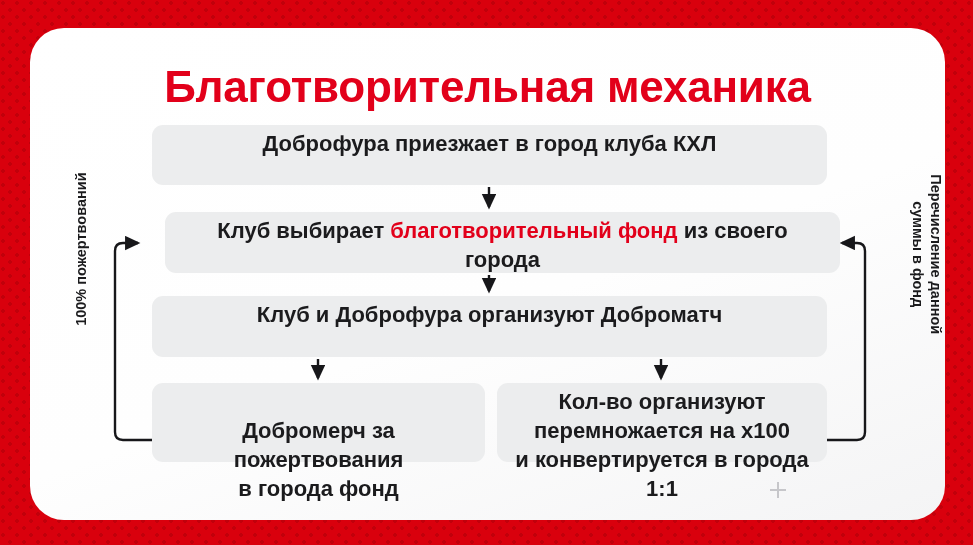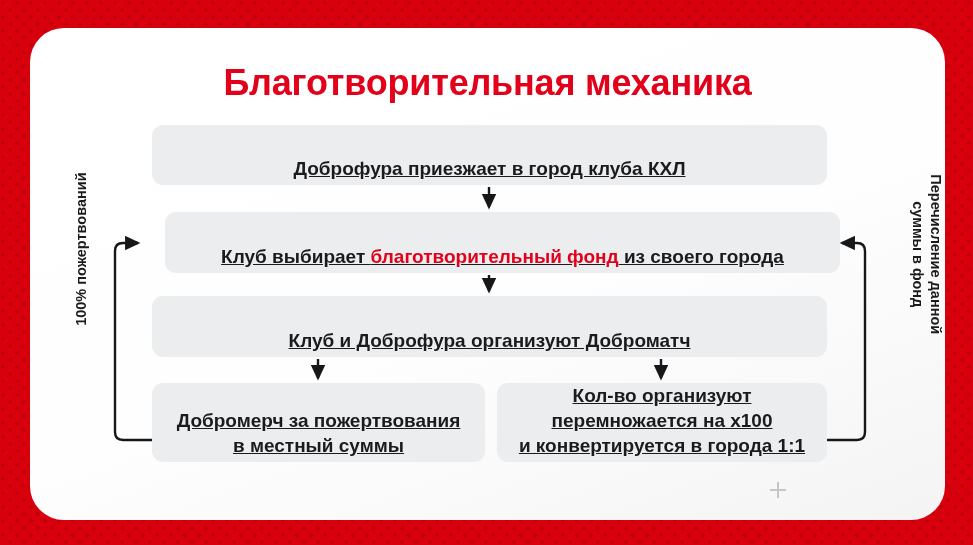--- a/index.html
+++ b/index.html
@@ -30,39 +30,38 @@
     width: 915px; height: 492px;
     background: linear-gradient(160deg, #ffffff 0%, #fefefe 55%, #f4f4f5 100%);
     border-radius: 34px;
     overflow: hidden;
   }
   #title {
     position: absolute;
     left: 0; right: 0; top: 34px;
     text-align: center;
     color: #e2001a;
-    font-size: 36px;
+    font-size: 44px;
     font-weight: bold;
     letter-spacing: -0.2px;
     white-space: nowrap;
   }
   .node {
     position: absolute;
     background: #ecedee;
     border-radius: 11px;
     display: flex;
-    align-items: flex-end;
+    align-items: flex-start;
     justify-content: center;
     text-align: center;
     color: #1b1b1d;
-    font-size: 19px;
+    font-size: 22px;
     font-weight: bold;
     line-height: 1.32;
     padding: 4px 12px;
-    text-decoration: underline;
   }
   #node-1 { left: 122px; top: 97px;  width: 675px; height: 60px; }
   #node-2 { left: 122px; top: 184px; width: 675px; height: 61px; margin-left: 13px; }
   #node-3 { left: 122px; top: 268px; width: 675px; height: 61px; }
   #node-4 { left: 122px; top: 355px; width: 333px; height: 79px; }
   #node-5 { left: 467px; top: 355px; width: 330px; height: 79px; }
   .hl { color: #e2001a; }
   .vlabel {
     position: absolute;
     color: #1b1b1d;
@@ -144,21 +143,21 @@
     </div>
 
     <div class="node" id="node-3">
       <span>Клуб и Доброфура организуют Доброматч</span>
     </div>
 
     <div class="node" id="node-4">
       <span>
         <br>
         <span>Добромерч за пожертвования</span><br>
-        <span>в местный суммы</span>
+        <span>в города фонд</span>
       </span>
     </div>
 
     <div class="node" id="node-5">
       <span>
         <span>Кол-во организуют</span><br>
         <span>перемножается на х100</span><br>
         <span>и конвертируется в города 1:1</span>
       </span>
     </div>

